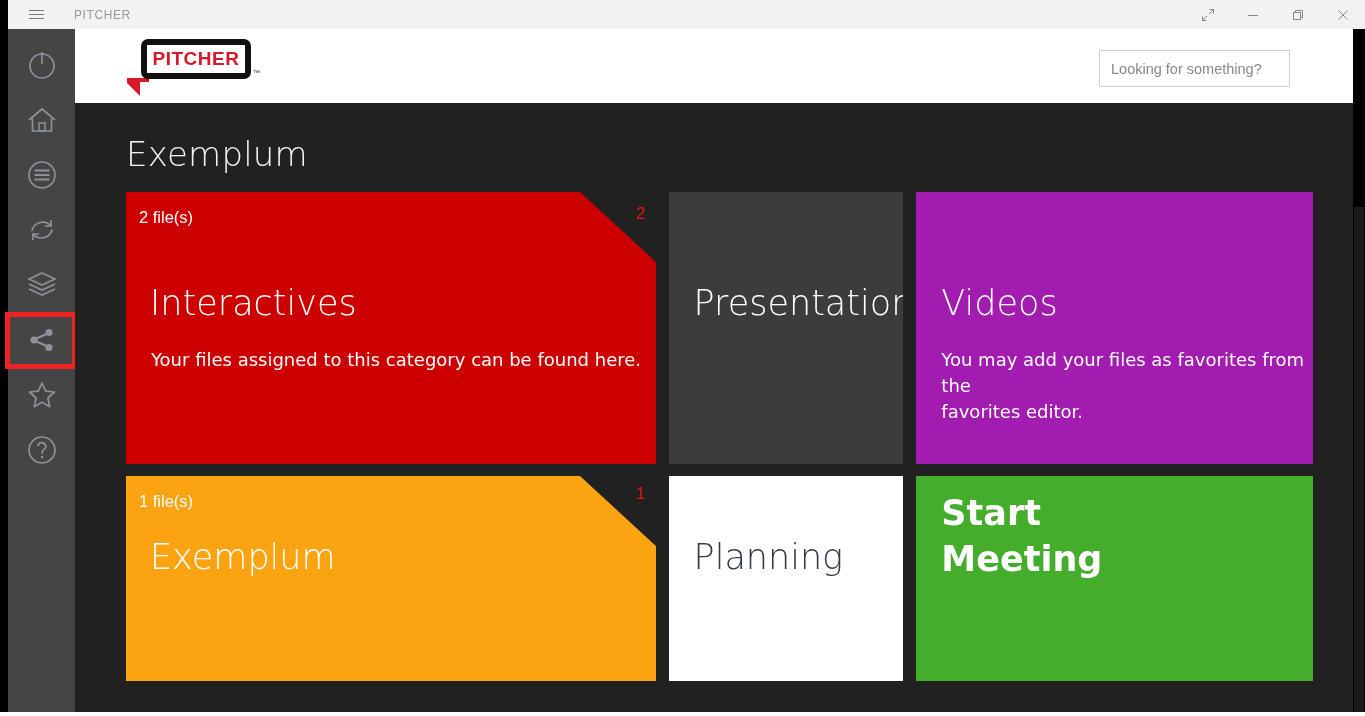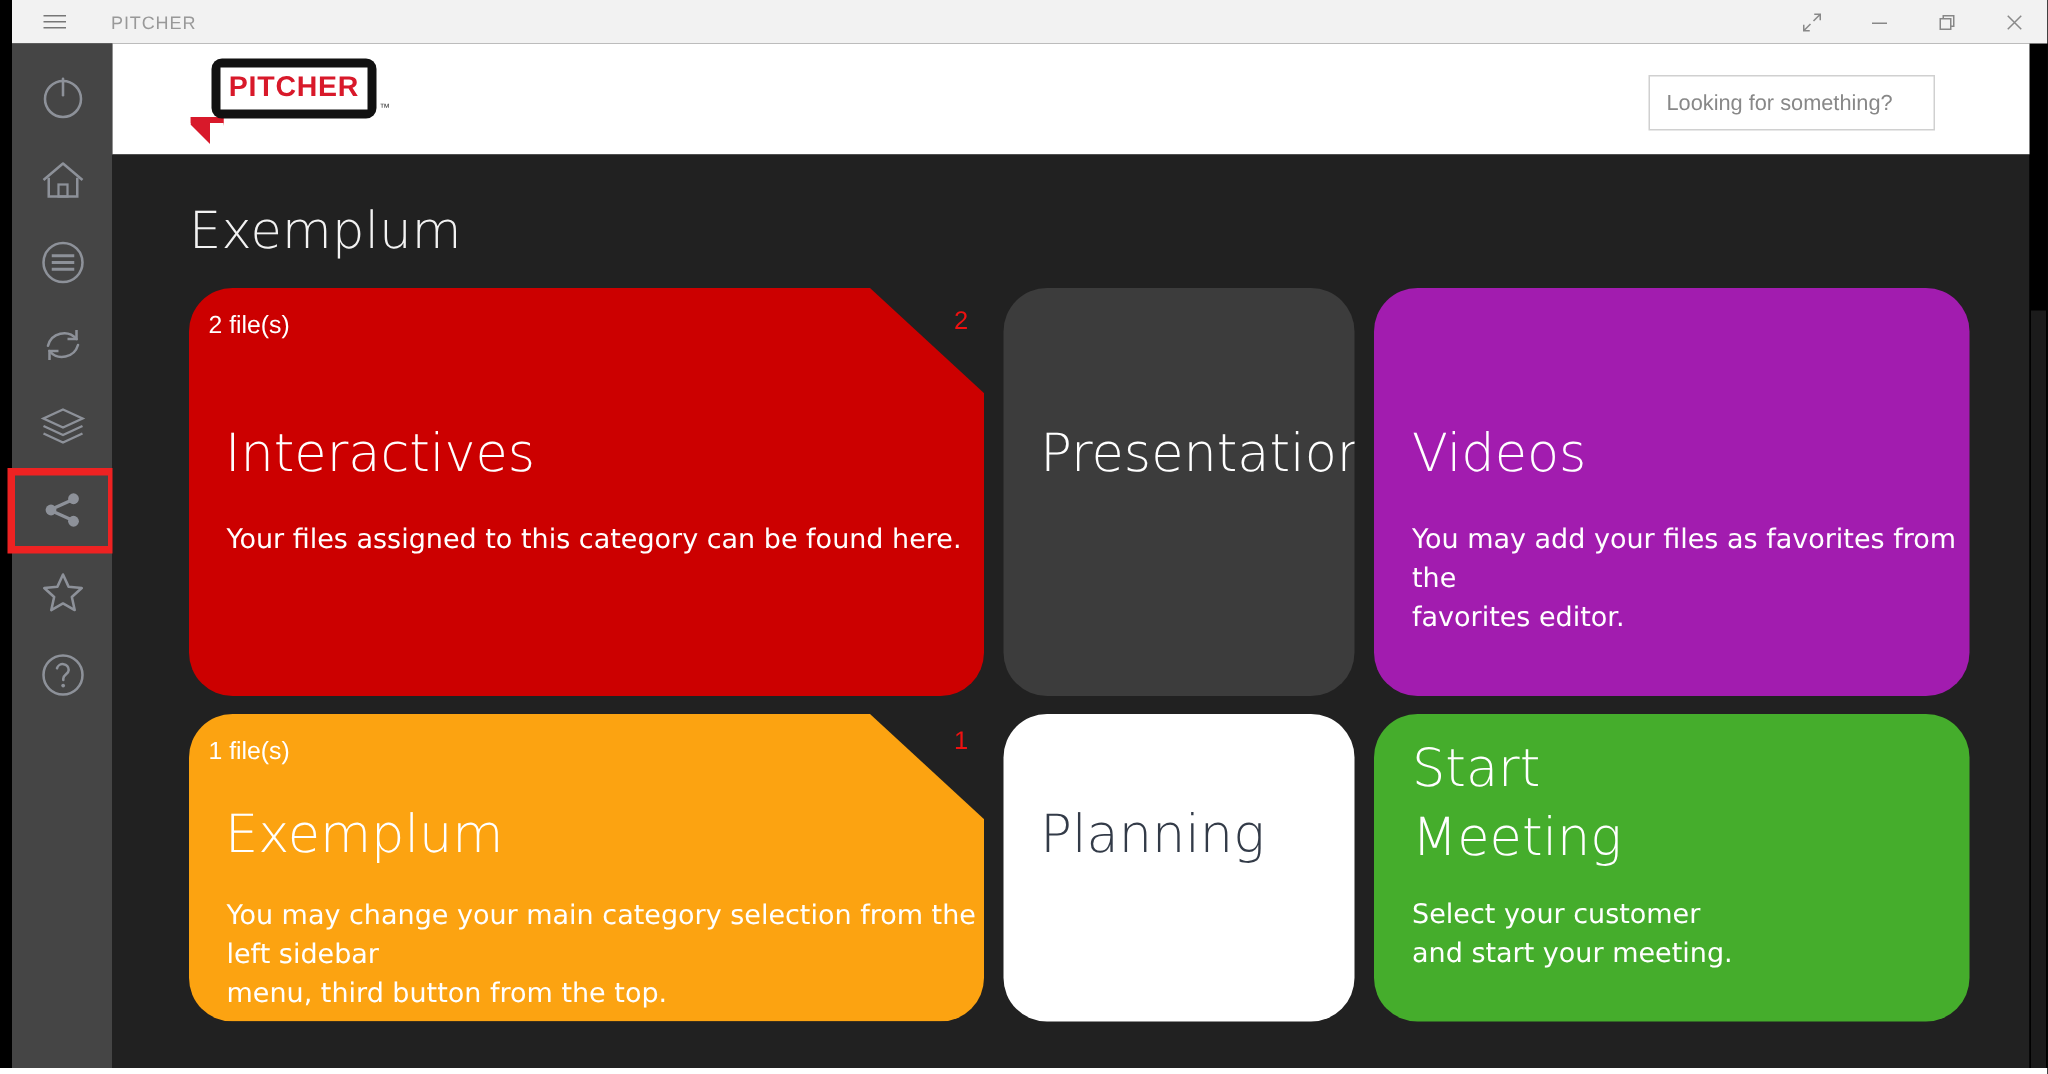--- a/index.html
+++ b/index.html
@@ -96,21 +96,21 @@
     font-size: 34px; color: #f2f2f2; font-weight: 300; letter-spacing: 0.2px;
     font-family: "DejaVu Sans", sans-serif;
   }
   .grid {
     position: absolute; left: 51px; top: 89px; width: 1187px;
   }
   .row { display: flex; gap: 13px; }
   .row.r1 { height: 272px; }
   .row.r2 { height: 205px; margin-top: 12px; }
 
-  .tile { position: relative; overflow: hidden; border-radius: 29px; }
+  .tile { position: relative; overflow: hidden; }
   .tile.w-wide { width: 530px; }
   .tile.w-mid  { width: 235px; }
   .tile.w-big  { width: 397px; }
 
   .tile-files {
     position: absolute; left: 13px; top: 16px;
     font-size: 16.5px; color: #fff;
     font-family: "Liberation Sans", sans-serif;
   }
   .tile-title {
@@ -137,21 +137,21 @@
   .t-interactives .tile-title { top: 88px; }
   .t-interactives .tile-desc  { top: 155px; }
   .t-presentations .tile-title { top: 88px; left: 25px; }
   .t-presentations .tile-desc  { top: 155px; }
   .t-videos .tile-title { top: 88px; left: 25px; }
   .t-videos .tile-desc  { top: 155px; }
   .t-brochures .tile-title { top: 58px; }
   .t-brochures .tile-desc  { top: 122px; }
   .t-planning .tile-title { top: 58px; left: 25px; }
   .t-planning .tile-desc  { top: 122px; }
-  .t-meeting .tile-title { top: 14px; left: 25px; }
+  .t-meeting .tile-title { top: 14px; left: 25px; font-weight: bold; }
   .t-meeting .tile-desc  { top: 121px; }
 
   .t-planning .tile-title, .t-planning .tile-desc { color: #333b48; }
 
   
   .scroll-strip {
     position: absolute; right: 0px; top: 103px; width: 12px; height: 613px;
     background: #000;
   }
   .scroll-thumb {
@@ -314,33 +314,29 @@
           <div class="tile-desc">You may add your files as favorites from the
 favorites editor.</div>
         </div>
       </div>
 
       <div class="row r2">
 
         <div class="tile w-wide notch t-brochures" style="height:205px;background:#fca311">
           <div class="tile-files">1 file(s)</div>
           <div class="tile-title">Exemplum</div>
-          <div class="tile-desc">You may change your main category selection from the left sidebar
-menu, third button from the top.</div>
         </div>
 
         <div class="tile w-mid t-planning" style="height:205px;background:#ffffff">
           <div class="tile-title">Planning</div>
         </div>
 
         <div class="tile w-big t-meeting" style="height:205px;background:#45ad2c">
           <div class="tile-title">Start
 Meeting</div>
-          <div class="tile-desc">Select your customer
-and start your meeting.</div>
         </div>
       </div>
     </div>
 
     <div class="tile-badge" style="position:absolute;left:561px;top:101px;right:auto">2</div>
     <div class="tile-badge" style="position:absolute;left:561px;top:381px;right:auto">1</div>
   </div>
 
   <div class="scroll-strip">
     <div class="scroll-thumb"></div>

